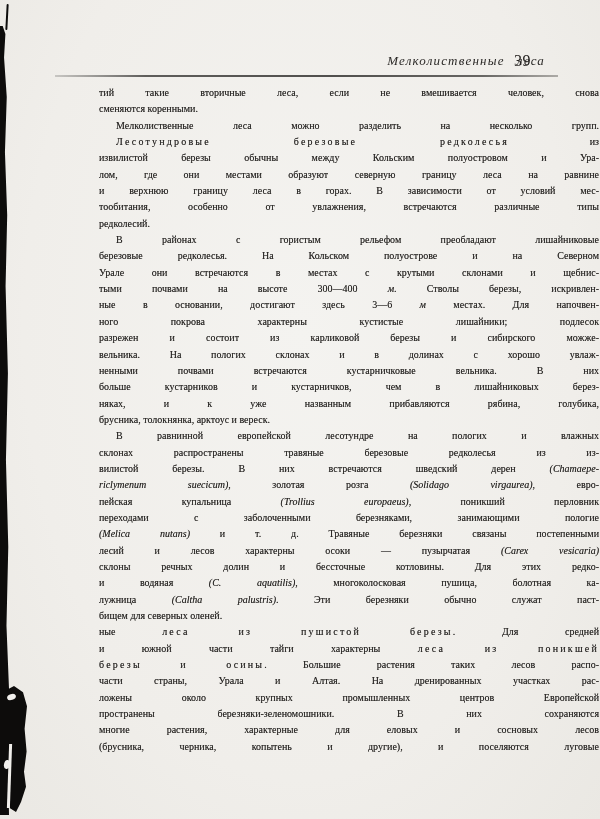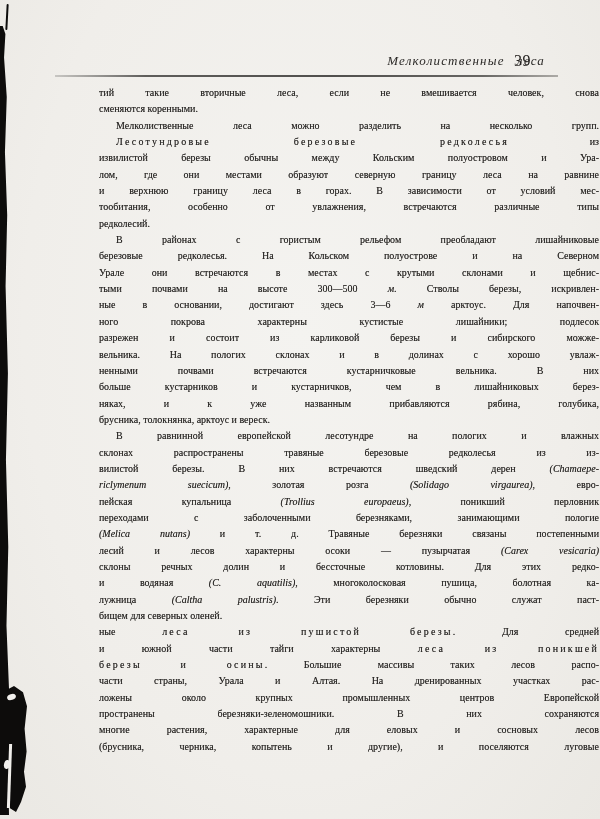--- a/index.html
+++ b/index.html
@@ -119,22 +119,22 @@
       <div class="line indent"><span>Мелколиственные леса можно разделить на несколько групп.</span></div>
       <div class="line indent"><span class="sp">Лесотундровые березовые редколесья</span><span> из</span></div>
       <div class="line"><span>извилистой березы обычны между Кольским полуостровом и Ура-</span></div>
       <div class="line"><span>лом, где они местами образуют северную границу леса на равнине</span></div>
       <div class="line"><span>и верхнюю границу леса в горах. В зависимости от условий мес-</span></div>
       <div class="line"><span>тообитания, особенно от увлажнения, встречаются различные типы</span></div>
       <div class="line last"><span>редколесий.</span></div>
       <div class="line indent"><span>В районах с гористым рельефом преобладают лишайниковые</span></div>
       <div class="line"><span>березовые редколесья. На Кольском полуострове и на Северном</span></div>
       <div class="line"><span>Урале они встречаются в местах с крутыми склонами и щебнис-</span></div>
-      <div class="line"><span>тыми почвами на высоте 300—500 </span><span class="i">м</span><span>. Стволы березы, искривлен-</span></div>
-      <div class="line"><span>ные в основании, достигают здесь 3—6 </span><span class="i">м</span><span> арктоус. Для напочвен-</span></div>
+      <div class="line"><span>тыми почвами на высоте 300—400 </span><span class="i">м</span><span>. Стволы березы, искривлен-</span></div>
+      <div class="line"><span>ные в основании, достигают здесь 3—6 </span><span class="i">м</span><span> местах. Для напочвен-</span></div>
       <div class="line"><span>ного покрова характерны кустистые лишайники; подлесок</span></div>
       <div class="line"><span>разрежен и состоит из карликовой березы и сибирского можже-</span></div>
       <div class="line"><span>вельника. На пологих склонах и в долинах с хорошо увлаж-</span></div>
       <div class="line"><span>ненными почвами встречаются кустарничковые вельника. В них</span></div>
       <div class="line"><span>больше кустарников и кустарничков, чем в лишайниковых берез-</span></div>
       <div class="line"><span>няках, и к уже названным прибавляются рябина, голубика,</span></div>
       <div class="line last"><span>брусника, толокнянка, арктоус и вереск.</span></div>
       <div class="line indent"><span>В равнинной европейской лесотундре на пологих и влажных</span></div>
       <div class="line"><span>склонах распространены травяные березовые редколесья из из-</span></div>
       <div class="line"><span>вилистой березы. В них встречаются шведский дерен </span><span class="i">(Chamaepe-</span></div>
@@ -142,21 +142,21 @@
       <div class="line"><span>пейская купальница </span><span class="i">(Trollius europaeus)</span><span>, поникший перловник</span></div>
       <div class="line"><span>переходами с заболоченными березняками, занимающими пологие</span></div>
       <div class="line"><span class="i">(Melica nutans)</span><span> и т. д. Травяные березняки связаны постепенными</span></div>
       <div class="line"><span>лесий и лесов характерны осоки — пузырчатая </span><span class="i">(Carex vesicaria)</span></div>
       <div class="line"><span>склоны речных долин и бессточные котловины. Для этих редко-</span></div>
       <div class="line"><span>и водяная </span><span class="i">(C. aquatilis)</span><span>, многоколосковая пушица, болотная ка-</span></div>
       <div class="line"><span>лужница </span><span class="i">(Caltha palustris)</span><span>. Эти березняки обычно служат паст-</span></div>
       <div class="line last"><span>бищем для северных оленей.</span></div>
       <div class="line"><span>ные </span><span class="sp">леса из пушистой березы</span><span>. Для средней</span></div>
       <div class="line"><span>и южной части тайги характерны </span><span class="sp">леса из поникшей</span></div>
-      <div class="line"><span class="sp">березы и осины</span><span>. Большие массивы таких лесов распо-</span></div>
+      <div class="line"><span class="sp">березы и осины</span><span>. Большие растения таких лесов распо-</span></div>
       <div class="line"><span>части страны, Урала и Алтая. На дренированных участках рас-</span></div>
       <div class="line"><span>ложены около крупных промышленных центров Европейской</span></div>
       <div class="line"><span>пространены березняки-зеленомошники. В них сохраняются</span></div>
       <div class="line"><span>многие растения, характерные для еловых и сосновых лесов</span></div>
       <div class="line"><span>(брусника, черника, копытень и другие), и поселяются луговые</span></div>
     </main>
 
 </div>
 
 </body></html>

